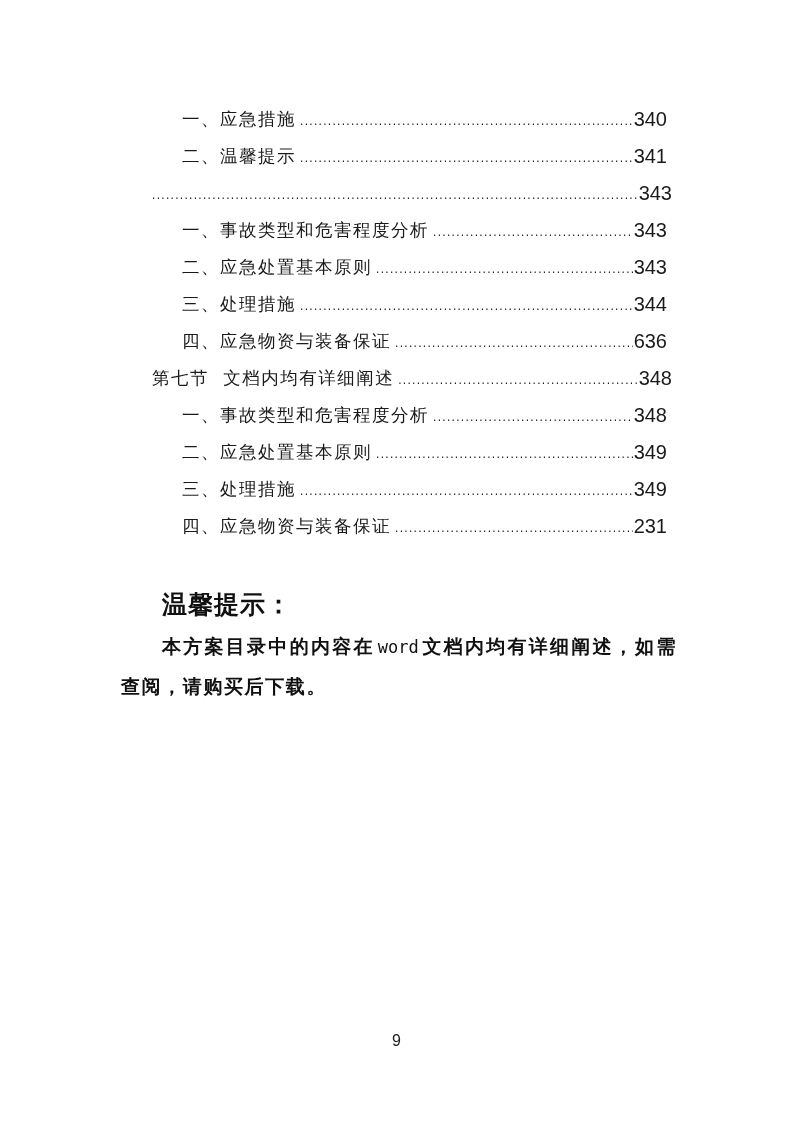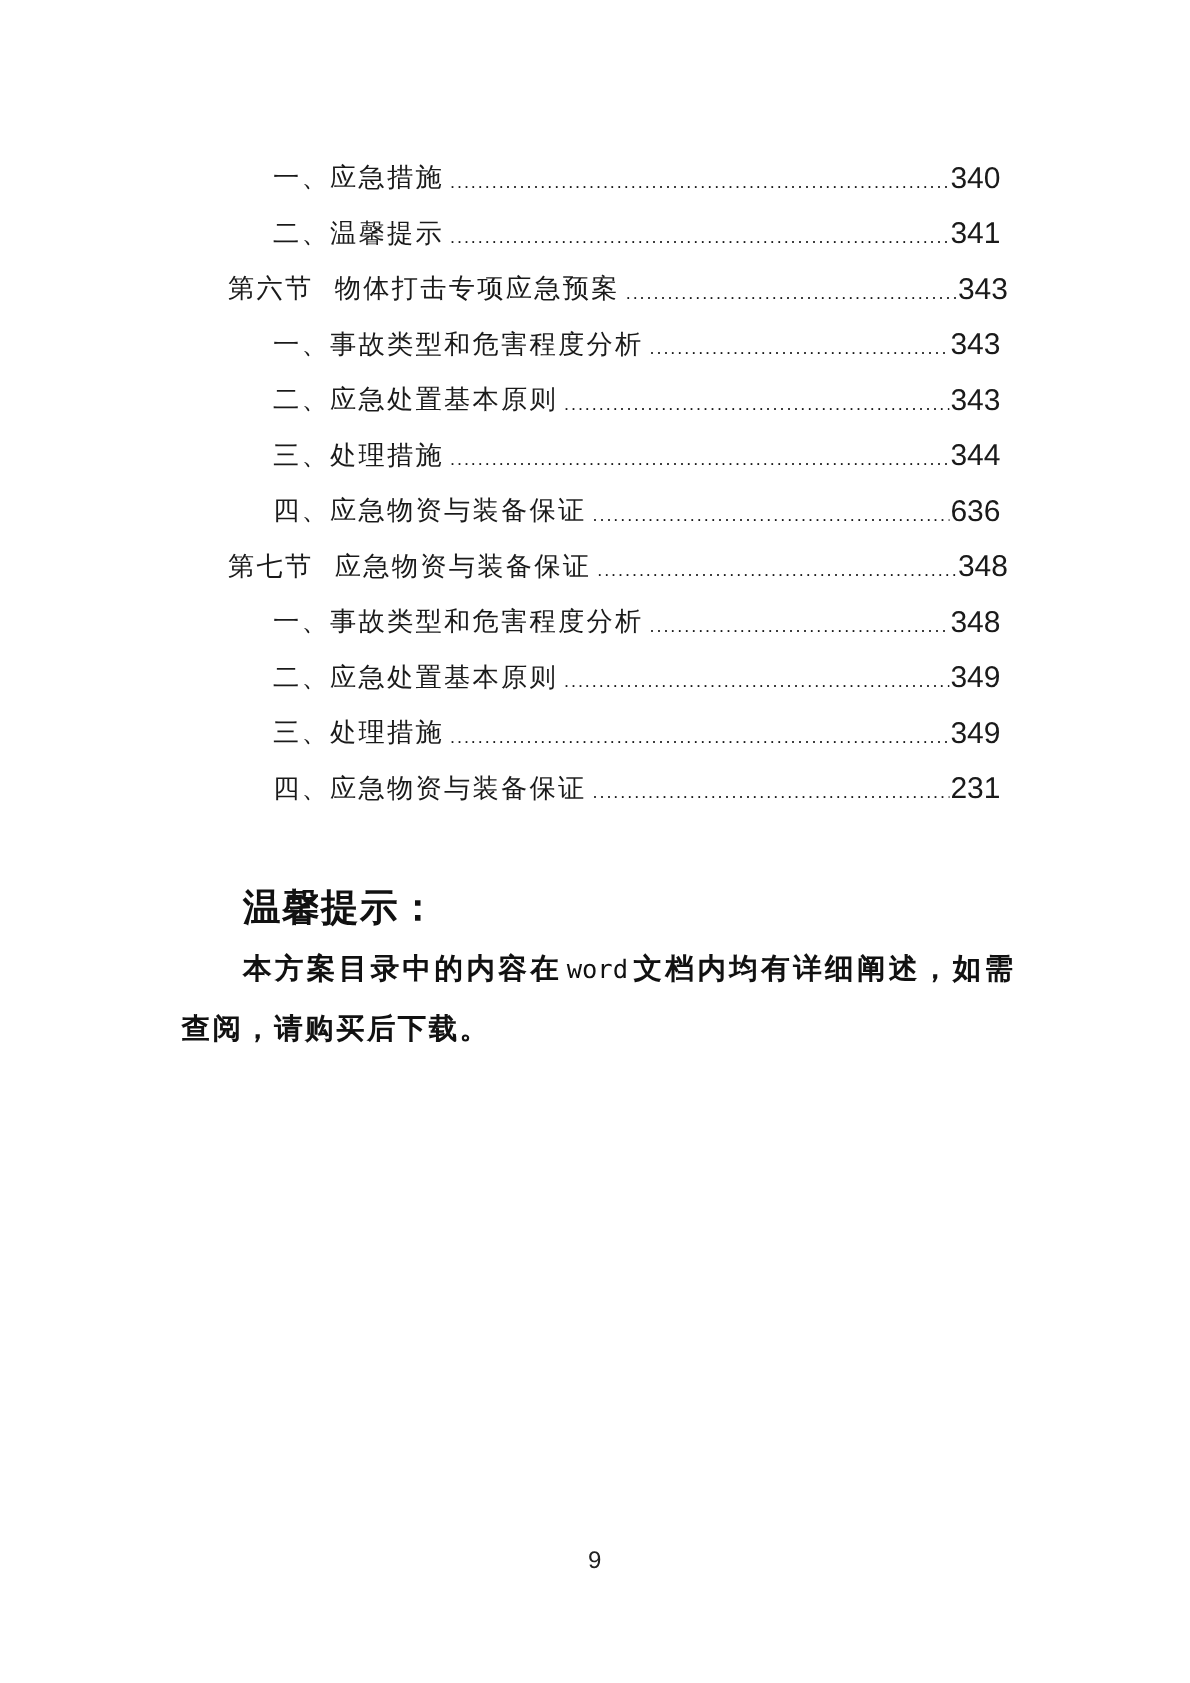--- a/index.html
+++ b/index.html
@@ -114,21 +114,20 @@
     <span class="toc-title">一、应急措施</span>
     <span class="toc-dots"></span>
     <span class="toc-page">340</span>
   </div>
   <div class="toc-row lvl1" style="top:37px">
     <span class="toc-title">二、温馨提示</span>
     <span class="toc-dots"></span>
     <span class="toc-page">341</span>
   </div>
   <div class="toc-row lvl0" style="top:74px">
-    <span class="toc-title" style="white-space:pre">第六节  物体打击专项应急预案</span>
     <span class="toc-dots"></span>
     <span class="toc-page">343</span>
   </div>
   <div class="toc-row lvl1" style="top:111px">
     <span class="toc-title">一、事故类型和危害程度分析</span>
     <span class="toc-dots"></span>
     <span class="toc-page">343</span>
   </div>
   <div class="toc-row lvl1" style="top:148px">
     <span class="toc-title">二、应急处置基本原则</span>
@@ -139,21 +138,21 @@
     <span class="toc-title">三、处理措施</span>
     <span class="toc-dots"></span>
     <span class="toc-page">344</span>
   </div>
   <div class="toc-row lvl1" style="top:222px">
     <span class="toc-title">四、应急物资与装备保证</span>
     <span class="toc-dots"></span>
     <span class="toc-page">636</span>
   </div>
   <div class="toc-row lvl0" style="top:259px">
-    <span class="toc-title" style="white-space:pre">第七节  应急物资与装备保证</span>
+    <span class="toc-title" style="white-space:pre">第七节  文档内均有详细阐述</span>
     <span class="toc-dots"></span>
     <span class="toc-page">348</span>
   </div>
   <div class="toc-row lvl1" style="top:296px">
     <span class="toc-title">一、事故类型和危害程度分析</span>
     <span class="toc-dots"></span>
     <span class="toc-page">348</span>
   </div>
   <div class="toc-row lvl1" style="top:333px">
     <span class="toc-title">二、应急处置基本原则</span>

